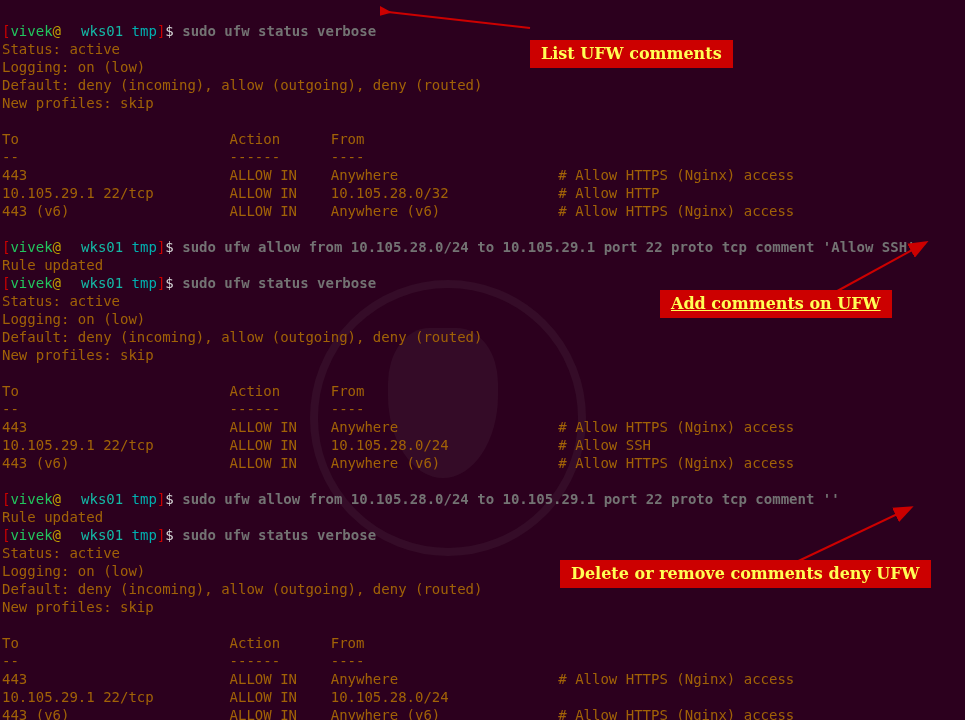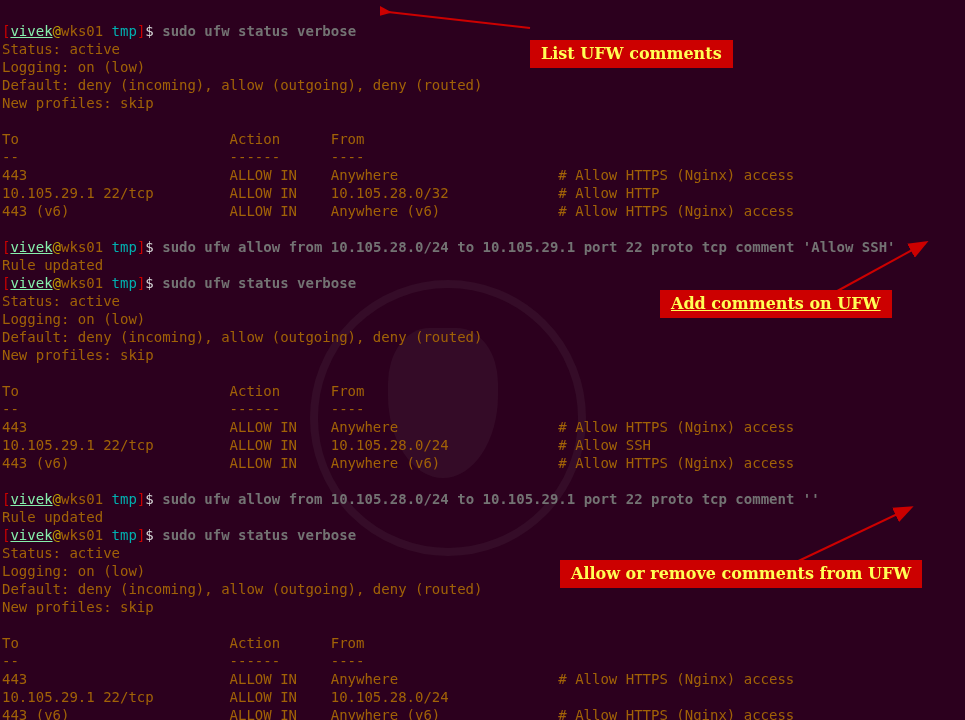--- a/index.html
+++ b/index.html
@@ -15,23 +15,23 @@
     overflow: hidden;
     position: relative;
   }
   .screen {
     padding: 4px 2px;
     white-space: pre;
     position: relative;
   }
   .prompt-open  { color: #cc0000; }
   .prompt-close { color: #cc0000; }
-  .prompt-user  { color: #86efac; text-decoration: underline; }
+  .prompt-user  { color: #22c55e; }
   .prompt-at    { color: #c4a000; }
-  .prompt-host  { color: #a16207; }
+  .prompt-host  { color: #14b8a6; margin-left: 20px; }
   .prompt-cwd   { color: #00b0b0; }
   .dollar       { color: #d7d7d7; }
   .cmd          { color: #737373; font-weight: bold; }
   .out          { color: #a16207; }
 
   .annot {
     position: absolute;
     background: #cc0000;
     color: #ffff55;
     font-family: "DejaVu Serif", Georgia, serif;
@@ -113,21 +113,21 @@
 <span class="out">--                         ------      ----</span>
 <span class="out">443                        ALLOW IN    Anywhere                   # Allow HTTPS (Nginx) access</span>
 <span class="out">10.105.29.1 22/tcp         ALLOW IN    10.105.28.0/24</span>
 <span class="out">443 (v6)                   ALLOW IN    Anywhere (v6)              # Allow HTTPS (Nginx) access</span>
 </div>
 
 <div class="annot" style="left:530px; top:16px;margin-top:24px;">List UFW comments</div>
 
 <div class="annot" style="left:660px; top:290px;text-decoration:underline;">Add comments on UFW</div>
 
-<div class="annot" style="left:560px; top:560px;">Allow or remove comments from UFW</div>
+<div class="annot" style="left:560px; top:560px;">Delete or remove comments deny UFW</div>
 
 <svg class="arrow" style="left:380px; top:6px; width:160px; height:30px;">
   <defs>
       <marker id="ah1" markerWidth="10" markerHeight="8" refX="2" refY="4" orient="auto">
     <path d="M10,0 L0,4 L10,8 Z" fill="#cc0000"></path>
       </marker>
     </defs>
   <line x1="150" y1="22" x2="8" y2="6" stroke="#cc0000" stroke-width="2" marker-end="url(#ah1)"></line>
 </svg>
 

